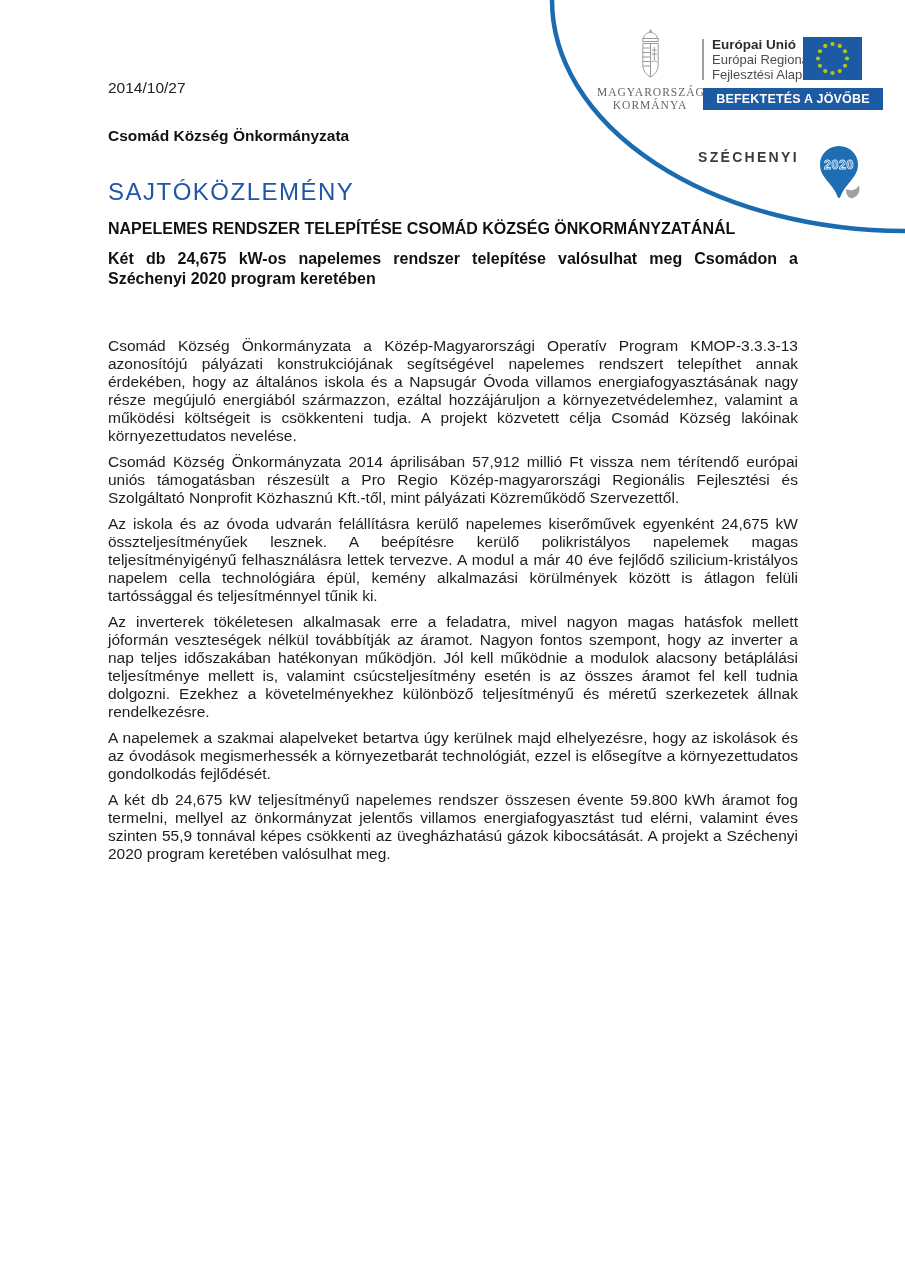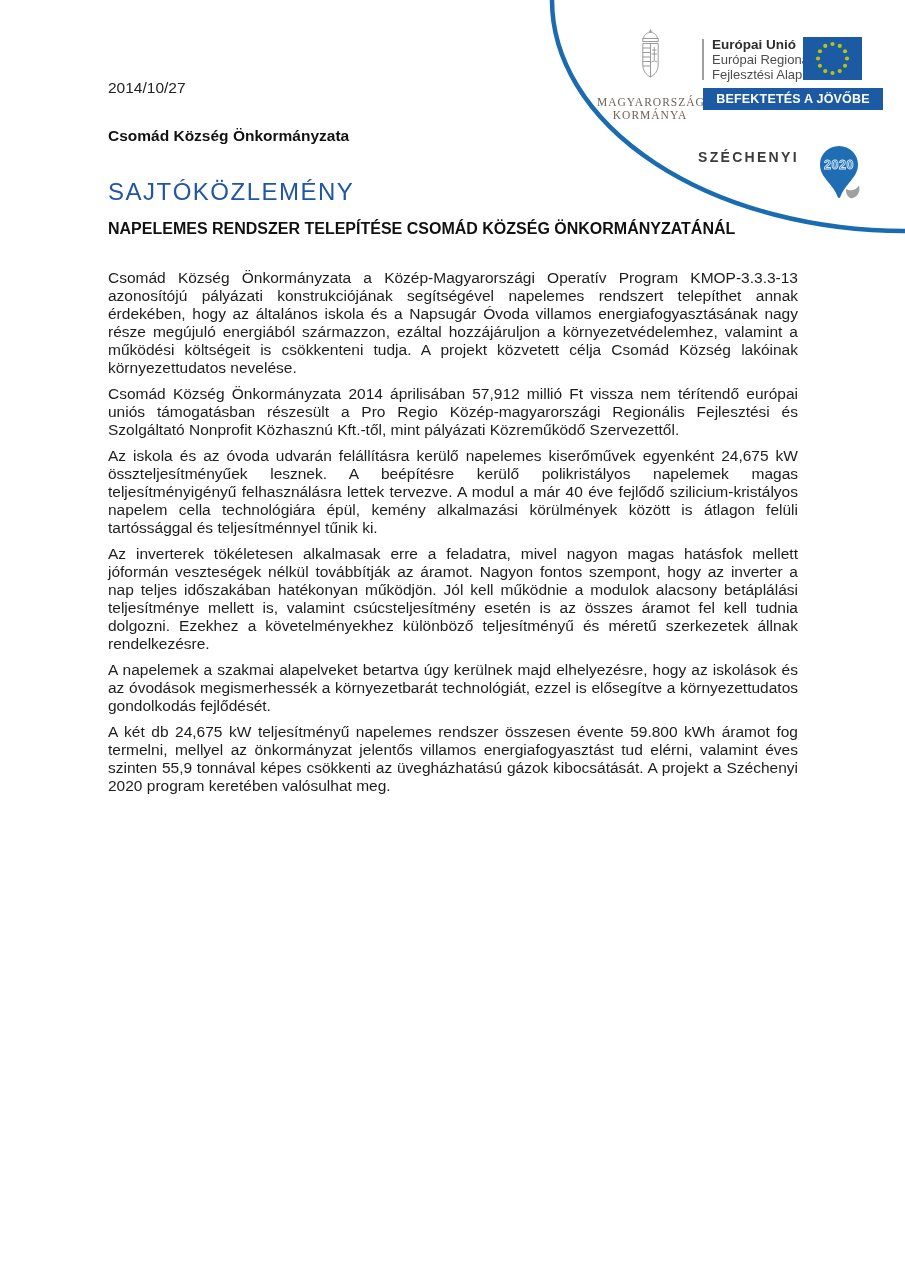--- a/index.html
+++ b/index.html
@@ -9,21 +9,21 @@
     font-family:"Liberation Sans", sans-serif;
     position:relative;
     overflow:hidden;
   }
   
   .arc-svg { position:absolute; left:0; top:0; width:905px; height:240px; pointer-events:none; }
 
   .gov-block { position:absolute; left:597px; top:29px; width:106px; }
   .crest { display:block; margin:0 auto; width:23px; height:49px; }
   .gov-label {
-    margin-top:18px; text-align:center;
+    margin-top:8px; text-align:center;
     font-family:"Liberation Serif", serif;
     font-size:11.5px; line-height:12.5px; letter-spacing:1px;
     color:#6b635a;
   }
   .eu-divider { position:absolute; left:702px; top:39px; width:2px; height:41px; background:#a0a0a0; }
   .eu-text { position:absolute; left:712px; top:38px; }
   .eu-line1 { font-size:13.5px; font-weight:bold; color:#2d2d2d; line-height:14.8px; }
   .eu-line2, .eu-line3 { font-size:13px; color:#4c4c4c; line-height:14.8px; }
   .eu-flag { position:absolute; left:803px; top:37px; width:59px; height:43px; }
   .banner {
@@ -46,21 +46,21 @@
   .doc-org  { margin-top:30px; font-size:15.5px; line-height:18px; font-weight:bold; color:#111111; }
   .doc-title {
     margin-top:32px; font-size:24px; line-height:30px;
     font-weight:normal; letter-spacing:1.5px; color:#2155a6;
   }
   .doc-heading { margin-top:12px; font-size:16px; line-height:19px; font-weight:bold; color:#111111; }
   .doc-subtitle {
     margin-top:11px; font-size:16px; line-height:19.5px;
     font-weight:bold; color:#111111; text-align:justify;
   }
-  .paragraphs { margin-top:31px; }
+  .paragraphs { margin-top:49px; }
   .paragraphs p {
     margin:0 0 8px 0;
     font-size:15.5px; line-height:18px;
     color:#1d1d1d; text-align:justify;
   }
 </style>
 </head>
 <body>
 
 <svg class="arc-svg" viewBox="0 0 905 240" xmlns="http://www.w3.org/2000/svg">
@@ -116,20 +116,21 @@
   <path d="M28 44 C33 46.5 38 45 41 40.5 C42.5 45.5 40.5 51 35 53 C31 54.3 27.5 49.5 28 44 Z" fill="#a0a0a0"></path>
   <path d="M21 1 C10 1 2 9.3 2 19.5 C2 26.5 5.5 31.5 11 38 C14.5 42.2 17.8 46.8 19.6 51.8 C20.2 53.5 21.8 53.5 22.4 51.8 C24.2 46.8 27.5 42.2 31 38 C36.5 31.5 40 26.5 40 19.5 C40 9.3 32 1 21 1 Z" fill="#1f6eb3"></path>
   <text x="21" y="24" text-anchor="middle" font-family="Liberation Sans, sans-serif" font-size="12.5" font-weight="bold" letter-spacing="0.5" fill="none" stroke="#cfe4f5" stroke-width="0.9">2020</text>
 </svg>
 
 <div class="content">
   <div class="doc-date">2014/10/27</div>
   <div class="doc-org">Csomád Község Önkormányzata</div>
   <div class="doc-title">SAJTÓKÖZLEMÉNY</div>
   <div class="doc-heading">NAPELEMES RENDSZER TELEPÍTÉSE CSOMÁD KÖZSÉG ÖNKORMÁNYZATÁNÁL</div>
+  <div class="doc-subtitle">Két db 24,675 kW-os napelemes rendszer telepítése valósulhat meg Csomádon a Széchenyi 2020 program keretében</div>
   <div class="paragraphs">
     <p>Csomád Község Önkormányzata a Közép-Magyarországi Operatív Program KMOP-3.3.3-13 azonosítójú pályázati konstrukciójának segítségével napelemes rendszert telepíthet annak érdekében, hogy az általános iskola és a Napsugár Óvoda villamos energiafogyasztásának nagy része megújuló energiából származzon, ezáltal hozzájáruljon a környezetvédelemhez, valamint a működési költségeit is csökkenteni tudja. A projekt közvetett célja Csomád Község lakóinak környezettudatos nevelése.</p>
     <p>Csomád Község Önkormányzata 2014 áprilisában 57,912 millió Ft vissza nem térítendő európai uniós támogatásban részesült a Pro Regio Közép-magyarországi Regionális Fejlesztési és Szolgáltató Nonprofit Közhasznú Kft.-től, mint pályázati Közreműködő Szervezettől.</p>
     <p>Az iskola és az óvoda udvarán felállításra kerülő napelemes kiserőművek egyenként 24,675 kW összteljesítményűek lesznek. A beépítésre kerülő polikristályos napelemek magas teljesítményigényű felhasználásra lettek tervezve. A modul a már 40 éve fejlődő szilicium-kristályos napelem cella technológiára épül, kemény alkalmazási körülmények között is átlagon felüli tartóssággal és teljesítménnyel tűnik ki.</p>
     <p>Az inverterek tökéletesen alkalmasak erre a feladatra, mivel nagyon magas hatásfok mellett jóformán veszteségek nélkül továbbítják az áramot. Nagyon fontos szempont, hogy az inverter a nap teljes időszakában hatékonyan működjön. Jól kell működnie a modulok alacsony betáplálási teljesítménye mellett is, valamint csúcsteljesítmény esetén is az összes áramot fel kell tudnia dolgozni. Ezekhez a követelményekhez különböző teljesítményű és méretű szerkezetek állnak rendelkezésre.</p>
     <p>A napelemek a szakmai alapelveket betartva úgy kerülnek majd elhelyezésre, hogy az iskolások és az óvodások megismerhessék a környezetbarát technológiát, ezzel is elősegítve a környezettudatos gondolkodás fejlődését.</p>
     <p>A két db 24,675 kW teljesítményű napelemes rendszer összesen évente 59.800 kWh áramot fog termelni, mellyel az önkormányzat jelentős villamos energiafogyasztást tud elérni, valamint éves szinten 55,9 tonnával képes csökkenti az üvegházhatású gázok kibocsátását. A projekt a Széchenyi 2020 program keretében valósulhat meg.</p>
   </div>
 </div>
 

